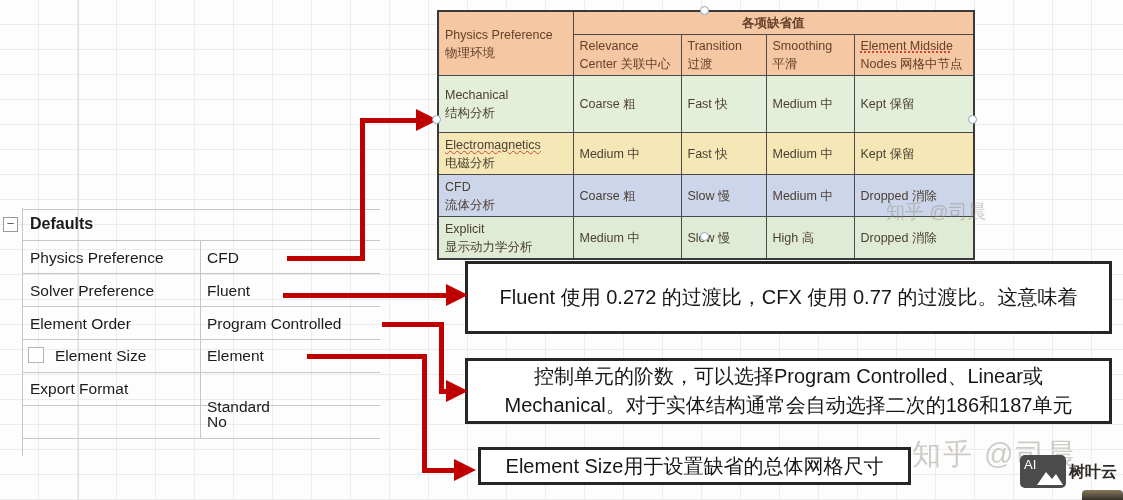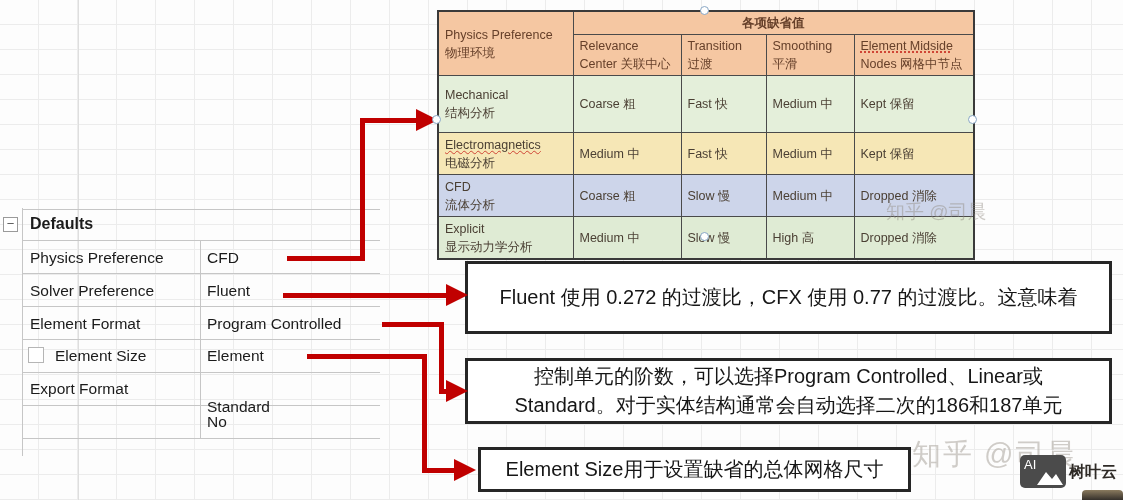--- a/index.html
+++ b/index.html
@@ -160,21 +160,21 @@
   <div class="pline" style="left:200px; top:240px; width:1px; height:198px;"></div>
 
   <div class="plabel" style="left:30px; top:215px; font-weight:700; font-size:16px;">Defaults</div>
 
   <div class="plabel" style="left:30px; top:249px;">Physics Preference</div>
   <div class="pvalue" style="left:207px; top:249px;">CFD</div>
 
   <div class="plabel" style="left:30px; top:282px;">Solver Preference</div>
   <div class="pvalue" style="left:207px; top:282px;">Fluent</div>
 
-  <div class="plabel" style="left:30px; top:315px;">Element Format</div>
+  <div class="plabel" style="left:30px; top:315px;">Element Order</div>
   <div class="pvalue" style="left:207px; top:315px;text-align:right;">Program Controlled</div>
 
   <div id="el-size-checkbox" class="abs"></div>
   <div class="plabel" style="left:55px; top:347px;">Element Size</div>
   <div class="pvalue" style="left:207px; top:347px;">Element</div>
 
   <div class="plabel" style="left:30px; top:380px;">Export Format</div>
   <div class="pvalue" style="left:207px; top:398px;">Standard</div>
 
   <div class="pvalue" style="left:207px; top:413px;">No</div>
@@ -195,23 +195,23 @@
   <div class="red" style="left:307px; top:354px; width:120px; height:5px;"></div>
   <div class="red" style="left:422px; top:354px; width:5px; height:119px;"></div>
   <div class="red" style="left:422px; top:468px; width:34px; height:5px;"></div>
   <div class="head" style="left:454px; top:459px;"></div>
 
   <div class="note" style="left:465px; top:261px; width:647px; height:73px;">
     <div>Fluent 使用 0.272 的过渡比，CFX 使用 0.77 的过渡比。这意味着</div>
   </div>
   <div class="note" style="left:465px; top:358px; width:647px; height:66px;">
     <div>控制单元的阶数，可以选择Program Controlled、Linear或</div>
-    <div>Standard。对于实体结构通常会自动选择二次的186和187单元</div>
-  </div>
-  <div class="note" style="left:478px; top:447px; width:433px; height:45px;">
+    <div>Mechanical。对于实体结构通常会自动选择二次的186和187单元</div>
+  </div>
+  <div class="note" style="left:478px; top:447px; width:433px; height:38px;">
     <div>Element Size用于设置缺省的总体网格尺寸</div>
   </div>
 
   <div id="wm-ghost" class="abs">知乎 @司晨</div>
   <div id="wm-zhihu" class="abs">知乎 @司晨</div>
   <div id="wm-badge" class="abs">
     <span class="ai">AI</span>
     <svg width="26" height="17" viewBox="0 0 26 17">
       <polygon points="0,17 9,4 15,11 19,6 26,17" fill="#ffffff"></polygon>
     </svg>

